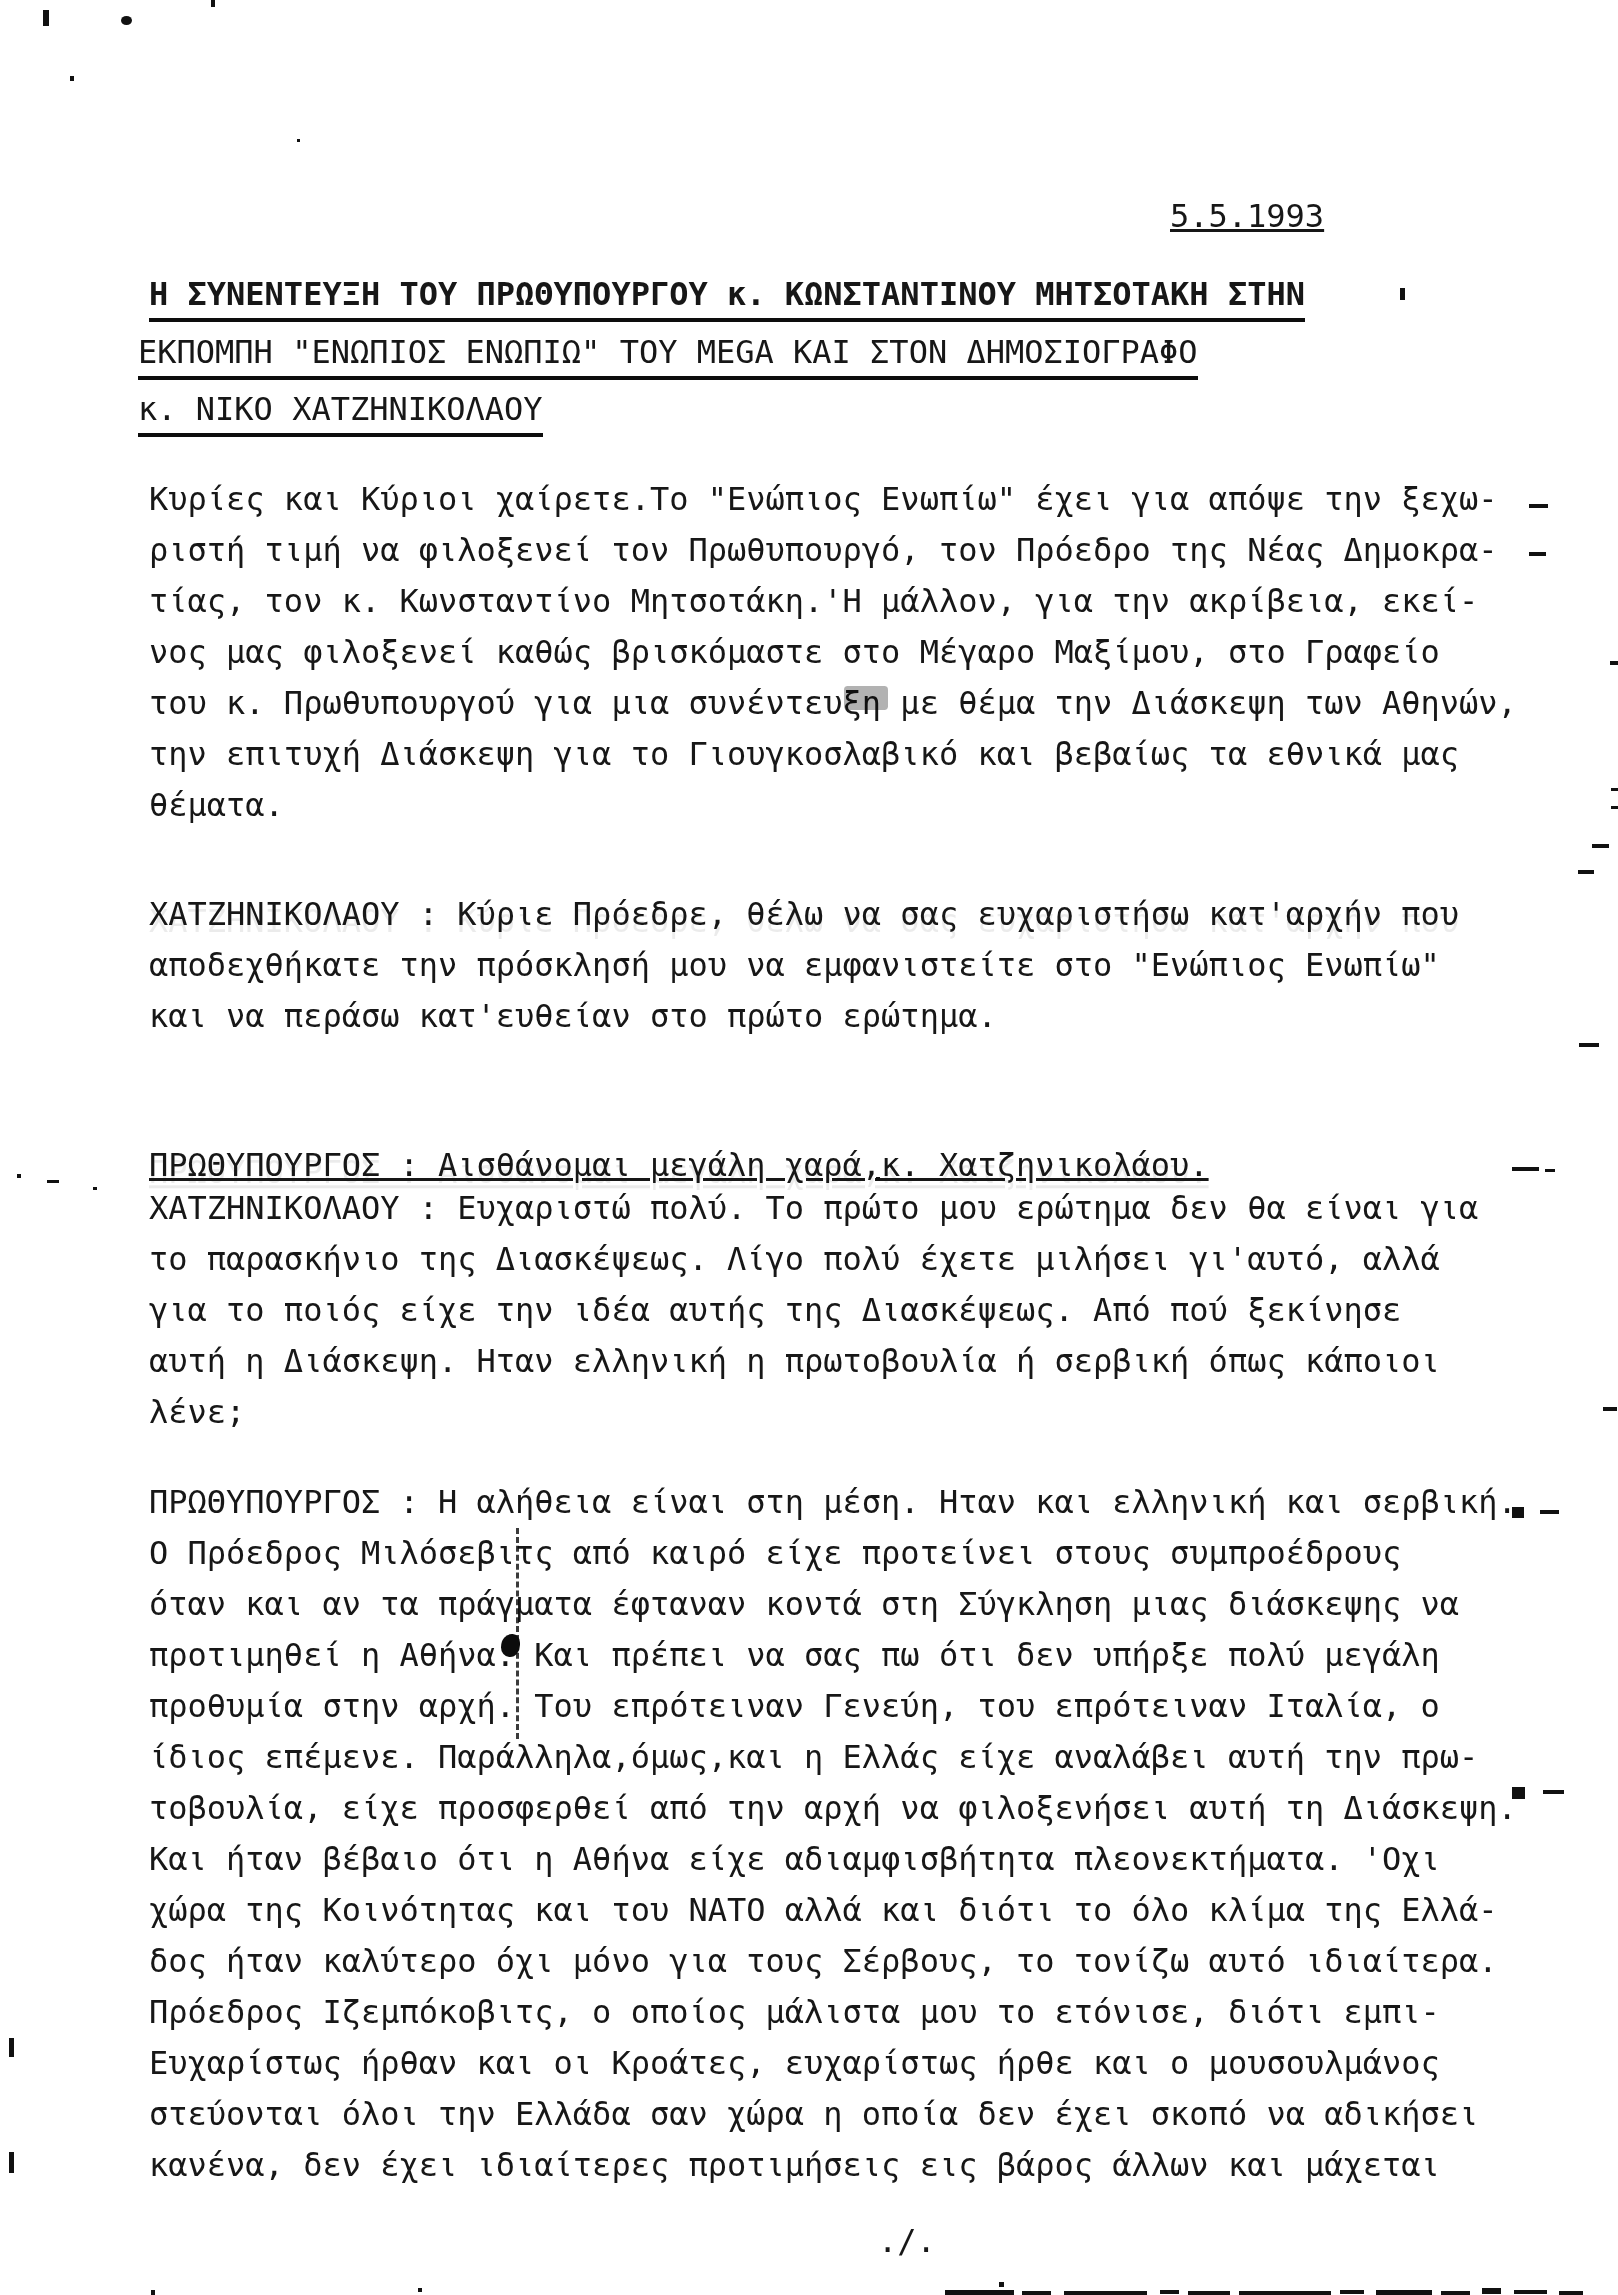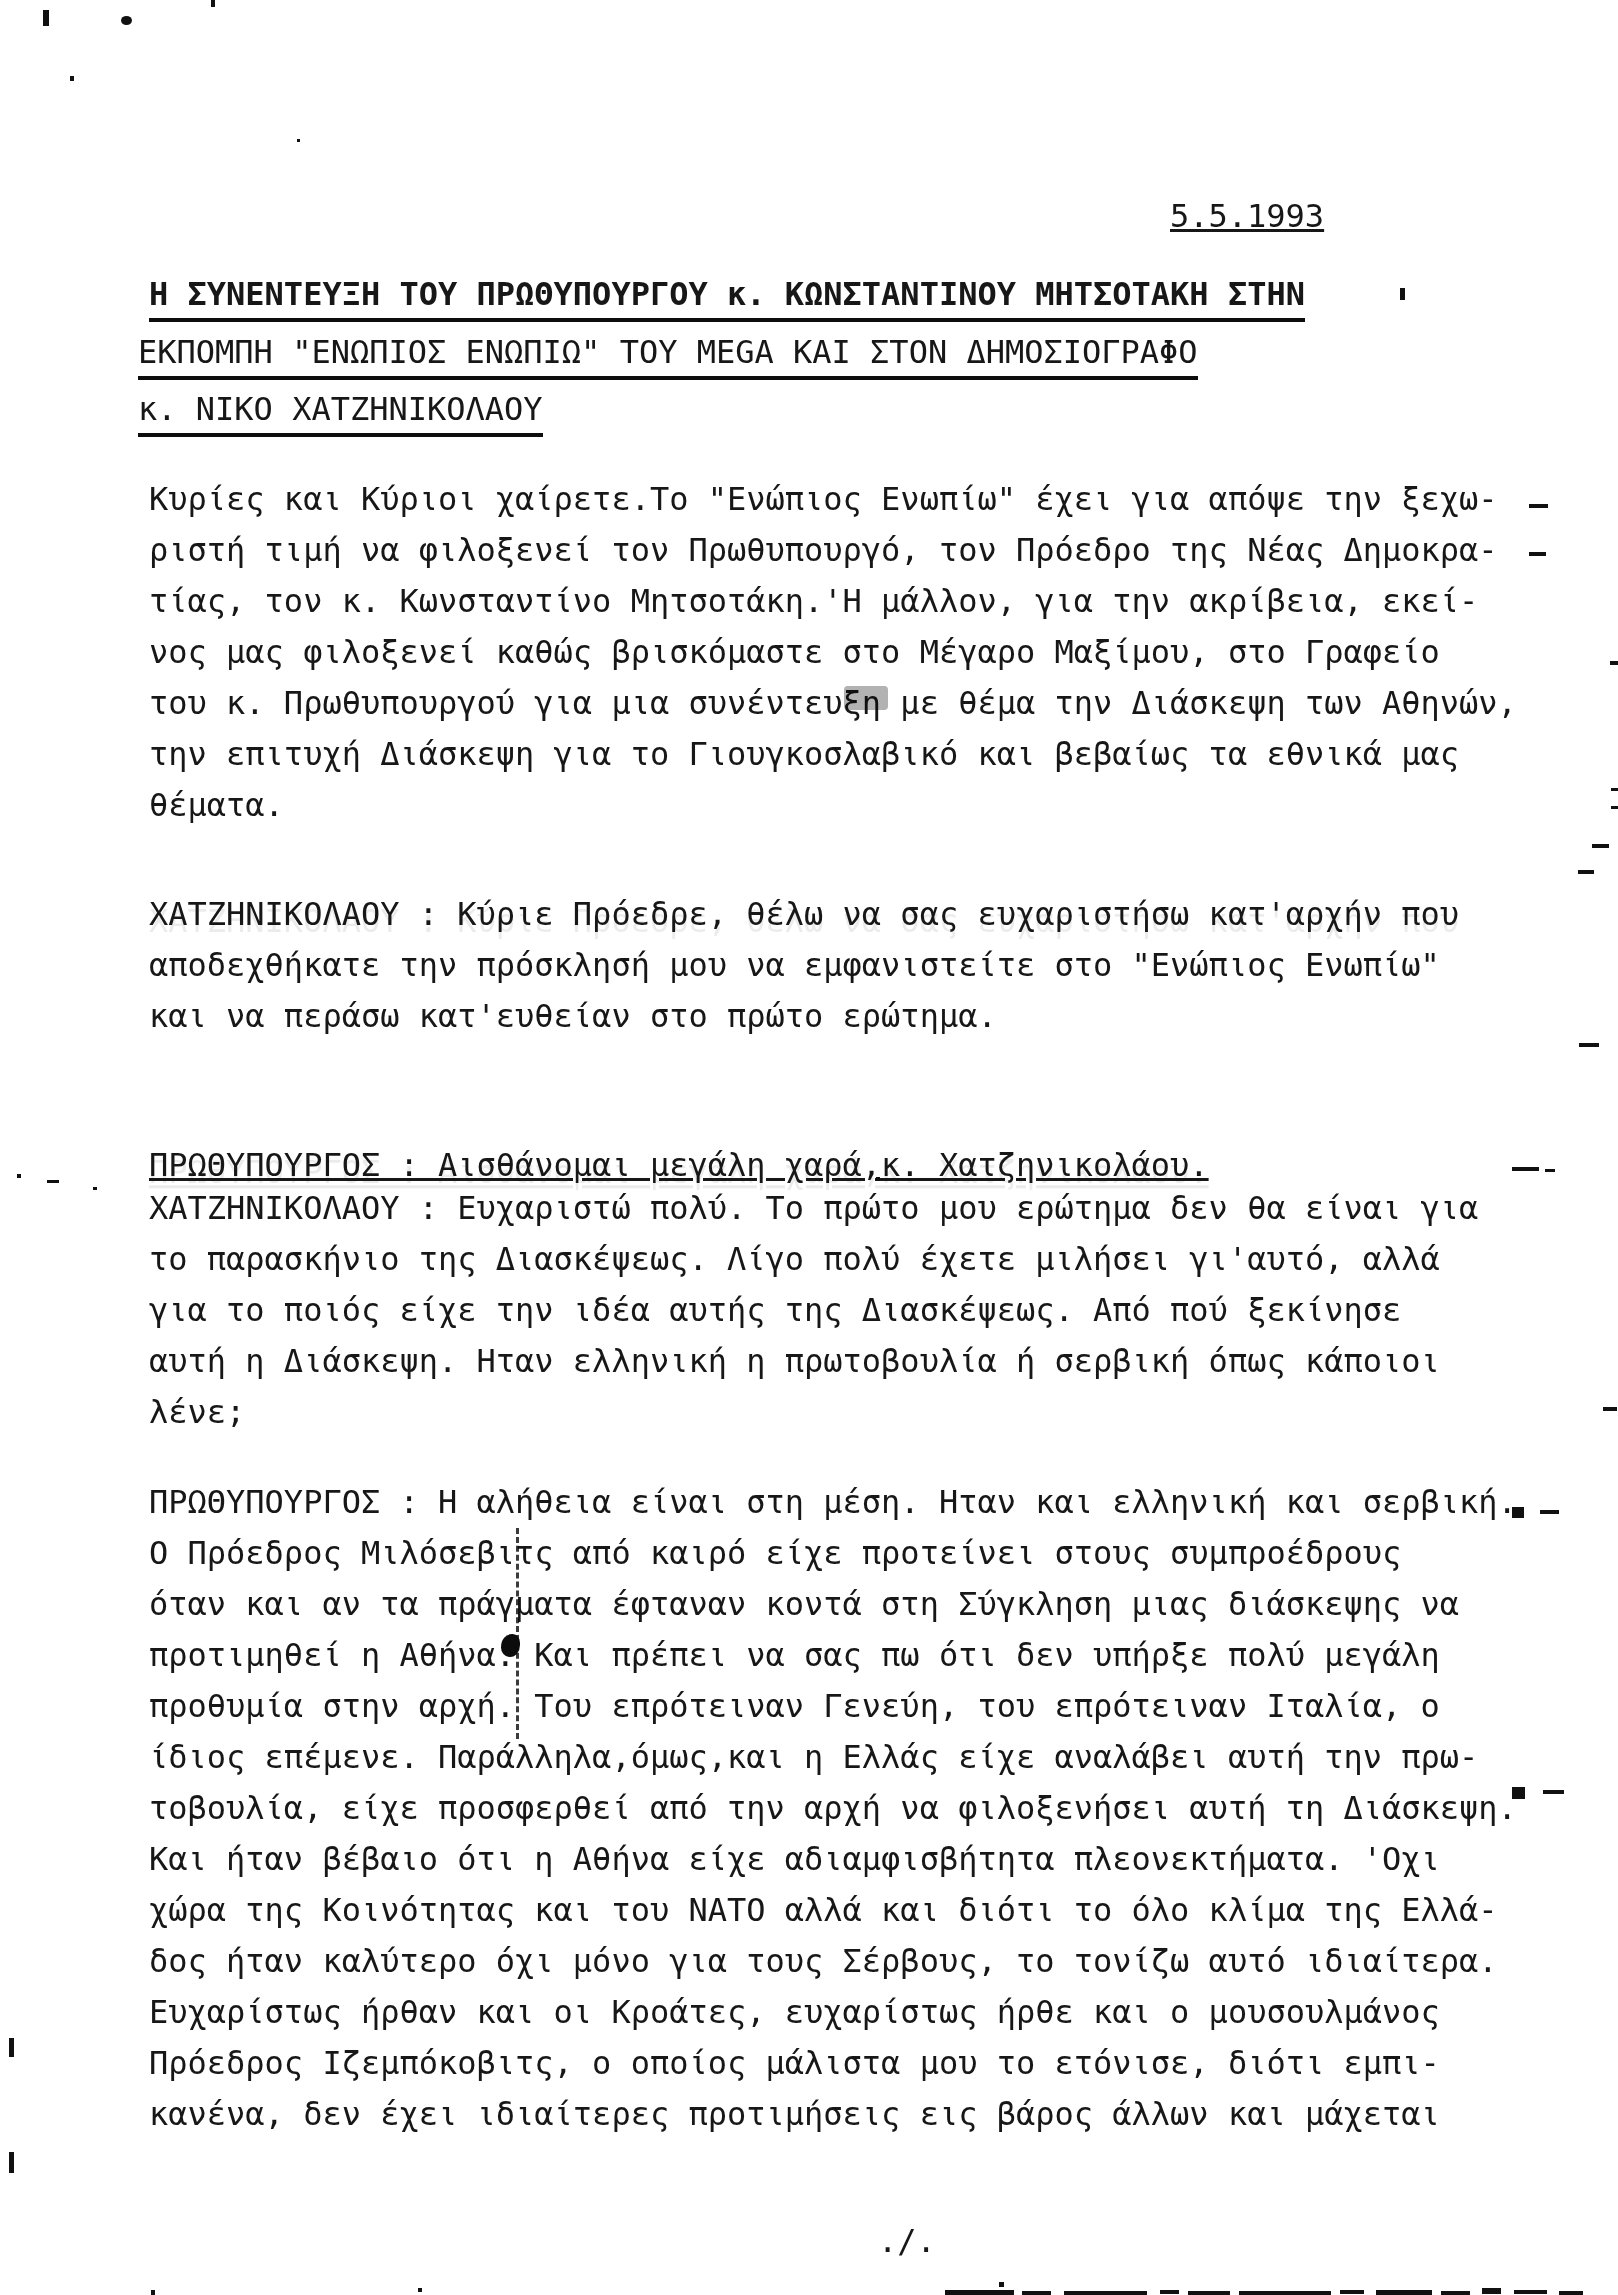--- a/index.html
+++ b/index.html
@@ -108,22 +108,23 @@
     <div class="tline">ΠΡΩΘΥΠΟΥΡΓΟΣ : Η αλήθεια είναι στη μέση. Ηταν και ελληνική και σερβική.</div>
     <div class="tline">Ο Πρόεδρος Μιλόσεβιτς από καιρό είχε προτείνει στους συμπροέδρους</div>
     <div class="tline">όταν και αν τα πράγματα έφταναν κοντά στη Σύγκληση μιας διάσκεψης να</div>
     <div class="tline">προτιμηθεί η Αθήνα. Και πρέπει να σας πω ότι δεν υπήρξε πολύ μεγάλη</div>
     <div class="tline">προθυμία στην αρχή. Του επρότειναν Γενεύη, του επρότειναν Ιταλία, ο</div>
     <div class="tline">ίδιος επέμενε. Παράλληλα,όμως,και η Ελλάς είχε αναλάβει αυτή την πρω-</div>
     <div class="tline">τοβουλία, είχε προσφερθεί από την αρχή να φιλοξενήσει αυτή τη Διάσκεψη.</div>
     <div class="tline">Και ήταν βέβαιο ότι η Αθήνα είχε αδιαμφισβήτητα πλεονεκτήματα. 'Οχι</div>
     <div class="tline">χώρα της Κοινότητας και του ΝΑΤΟ αλλά και διότι το όλο κλίμα της Ελλά-</div>
     <div class="tline">δος ήταν καλύτερο όχι μόνο για τους Σέρβους, το τονίζω αυτό ιδιαίτερα.</div>
+    <div class="tline">Πρόεδρος Ιζεμπόκοβιτς, ο οποίος μάλιστα μου το ετόνισε, διότι εμπι-</div>
     <div class="tline">Ευχαρίστως ήρθαν και οι Κροάτες, ευχαρίστως ήρθε και ο μουσουλμάνος</div>
-    <div class="tline">Πρόεδρος Ιζεμπόκοβιτς, ο οποίος μάλιστα μου το ετόνισε, διότι εμπι-</div>
+    <div class="tline">στεύονται όλοι την Ελλάδα σαν χώρα η οποία δεν έχει σκοπό να αδικήσει</div>
     <div class="tline">κανένα, δεν έχει ιδιαίτερες προτιμήσεις εις βάρος άλλων και μάχεται</div>
   </div>
 
   <div class="footer-mark">./.</div>
 
   <div class="pen-stroke"></div>
   <div class="ink-blob"></div>
 
   <div class="overstrike"></div>
 

